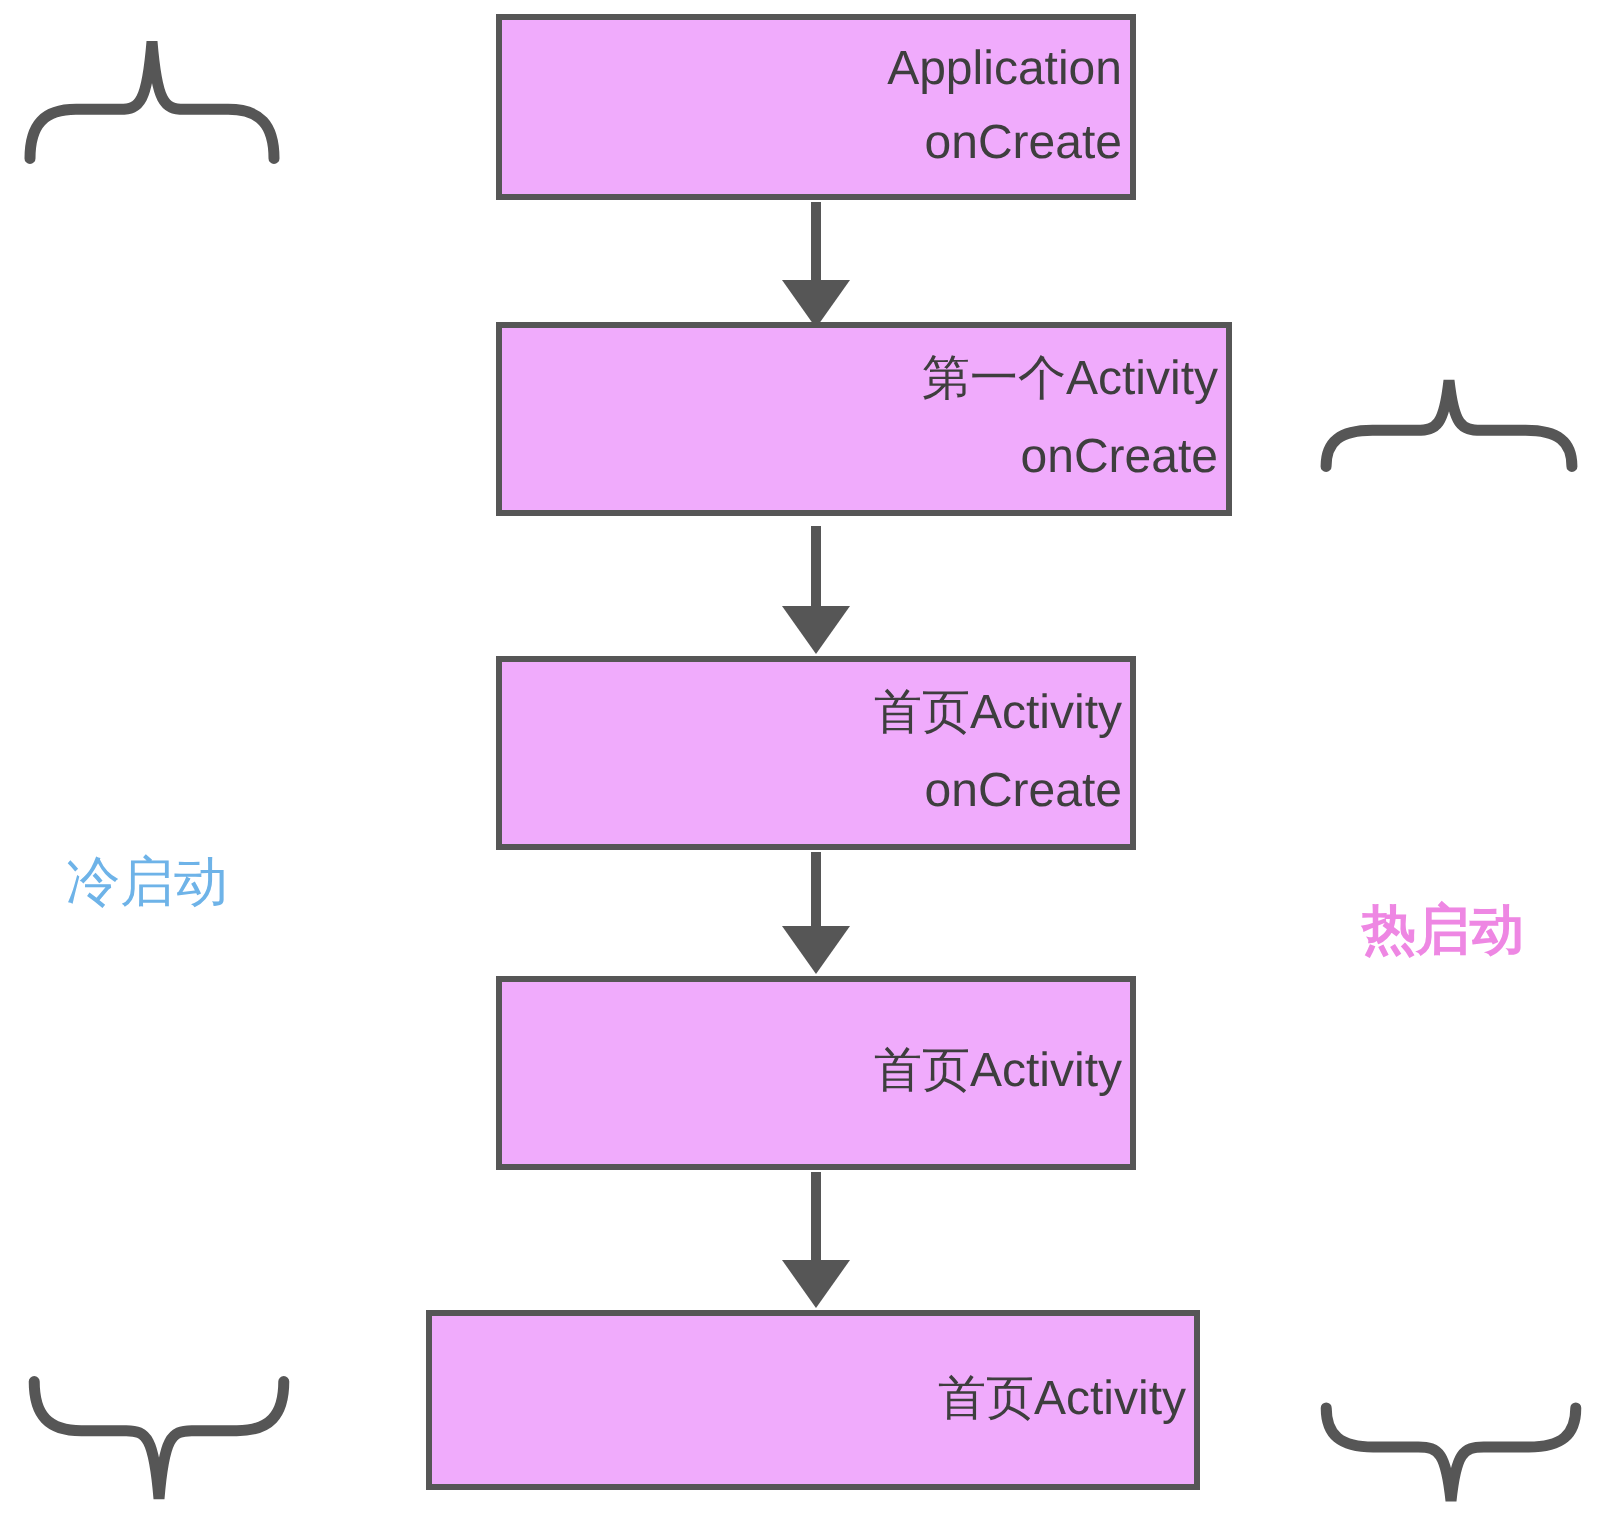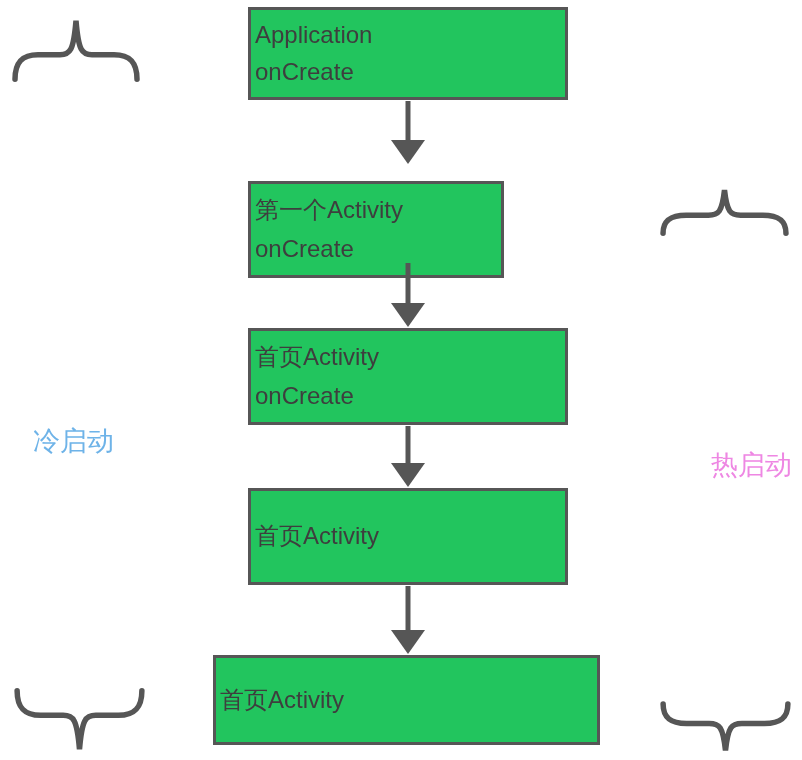--- a/index.html
+++ b/index.html
@@ -12,25 +12,25 @@
     position:relative;
     width:802px;height:760px;
     background:var(--bg-color);
     font-family:"Liberation Sans","DejaVu Sans",sans-serif;
     overflow:hidden;
   }
   .flow-box{
     position:absolute;
     box-sizing:border-box;
     border:3px solid var(--line-color);
-    background:#22c55e;
+    background:#f0abfc;
     display:flex;
     flex-direction:column;
     justify-content:space-around;
-    align-items:flex-start;
+    align-items:flex-end;
     padding:6px 4px;
   }
   .box-line{
     color:var(--box-text-color);
     font-size:24px;
     line-height:1.1;
     white-space:nowrap;
     text-align:center;
   }
   .arrow{position:absolute;}
@@ -64,33 +64,33 @@
   </svg>
 
   <svg class="brace" style="left:658px;top:186px;width:133px;height:50px" viewBox="0 0 132 72" preserveAspectRatio="none">
     <path d="M5 68 C5 50 12 42 28 42 L50 42 C60 42 63.5 38 66 6 C68.5 38 72 42 82 42 L104 42 C120 42 127 50 127 68"></path>
   </svg>
   <svg class="brace" style="left:658px;top:701px;width:135px;height:54px" viewBox="0 0 132 72" preserveAspectRatio="none">
     <path d="M5 4 C5 22 12 30 28 30 L50 30 C60 30 63.5 34 66 66 C68.5 34 72 30 82 30 L104 30 C120 30 127 22 127 4"></path>
   </svg>
 
   <div class="side-label" style="left: 33px; top: 379px; color: rgb(110, 179, 232); margin-top: 44px;">冷启动</div>
-  <div class="side-label" style="left: 711px; top: 447px; color: rgb(238, 135, 227);">热启动</div>
+  <div class="side-label" style="left: 681px; top: 447px; color: rgb(238, 135, 227); font-weight: bold;">热启动</div>
 
   <div class="flow-box" style="left:248px;top:7px;width:320px;height:93px">
     <div class="box-line">Application</div>
     <div class="box-line">onCreate</div>
   </div>
 
   <svg class="arrow" style="left:390px;top:101px" width="36" height="63">
     <line x1="18" y1="0" x2="18" y2="41"></line>
     <polygon points="1,39 35,39 18,63"></polygon>
   </svg>
 
-  <div class="flow-box" style="left:248px;top:181px;width:256px;height:97px">
+  <div class="flow-box" style="left:248px;top:161px;width:368px;height:97px">
     <div class="box-line">第一个Activity</div>
     <div class="box-line">onCreate</div>
   </div>
 
   <svg class="arrow" style="left:390px;top:263px" width="36" height="64">
     <line x1="18" y1="0" x2="18" y2="42"></line>
     <polygon points="1,40 35,40 18,64"></polygon>
   </svg>
 
   <div class="flow-box" style="left:248px;top:328px;width:320px;height:97px">

